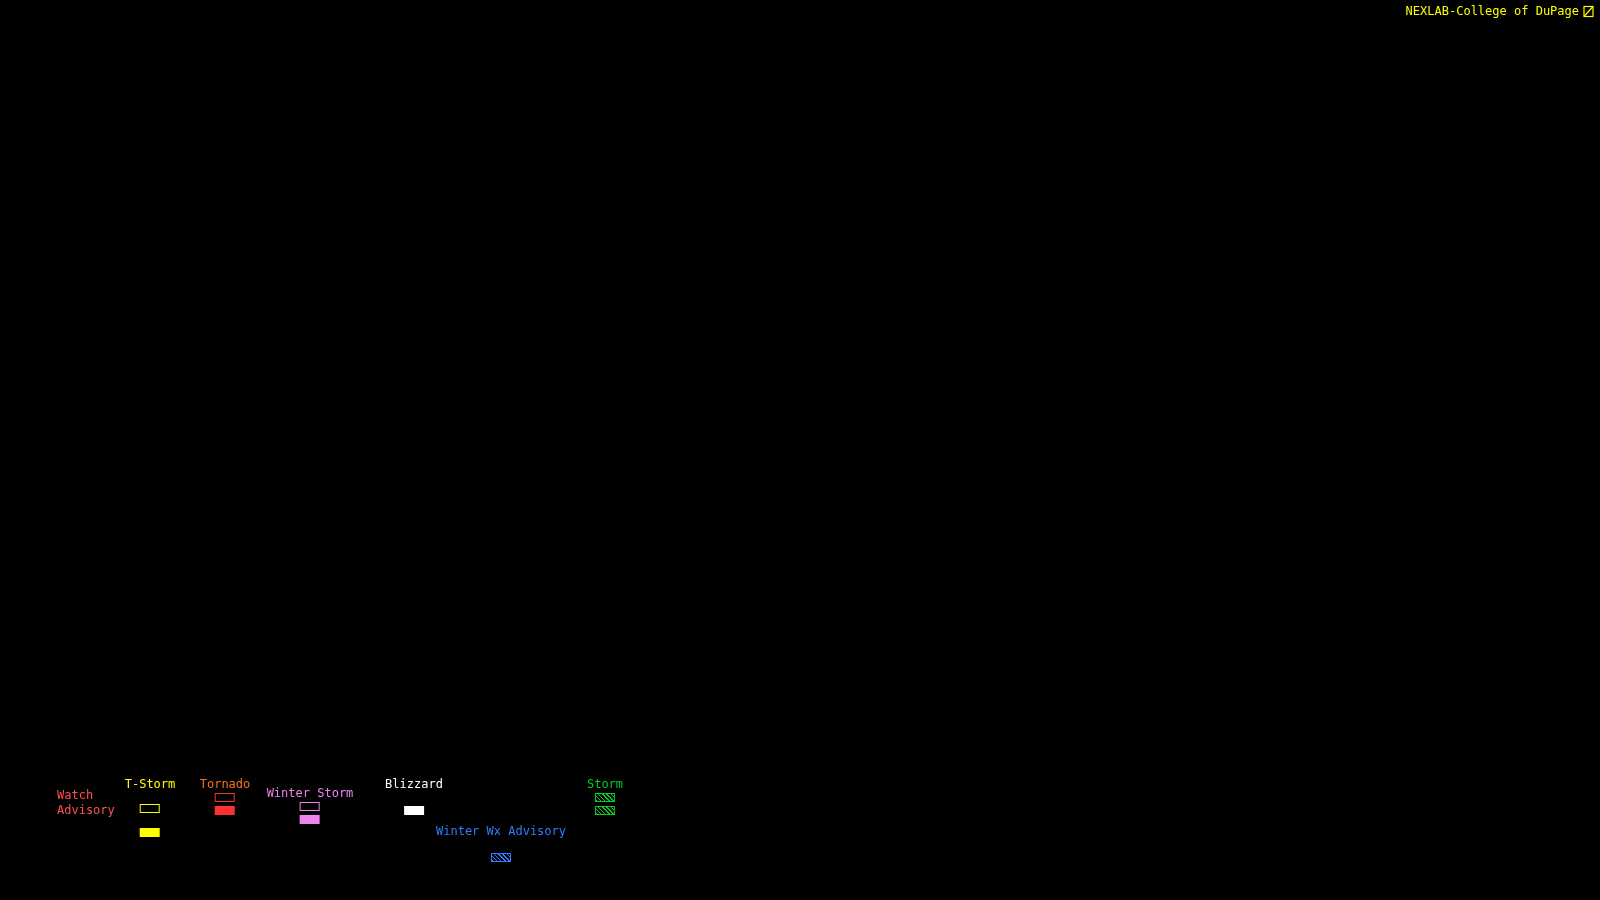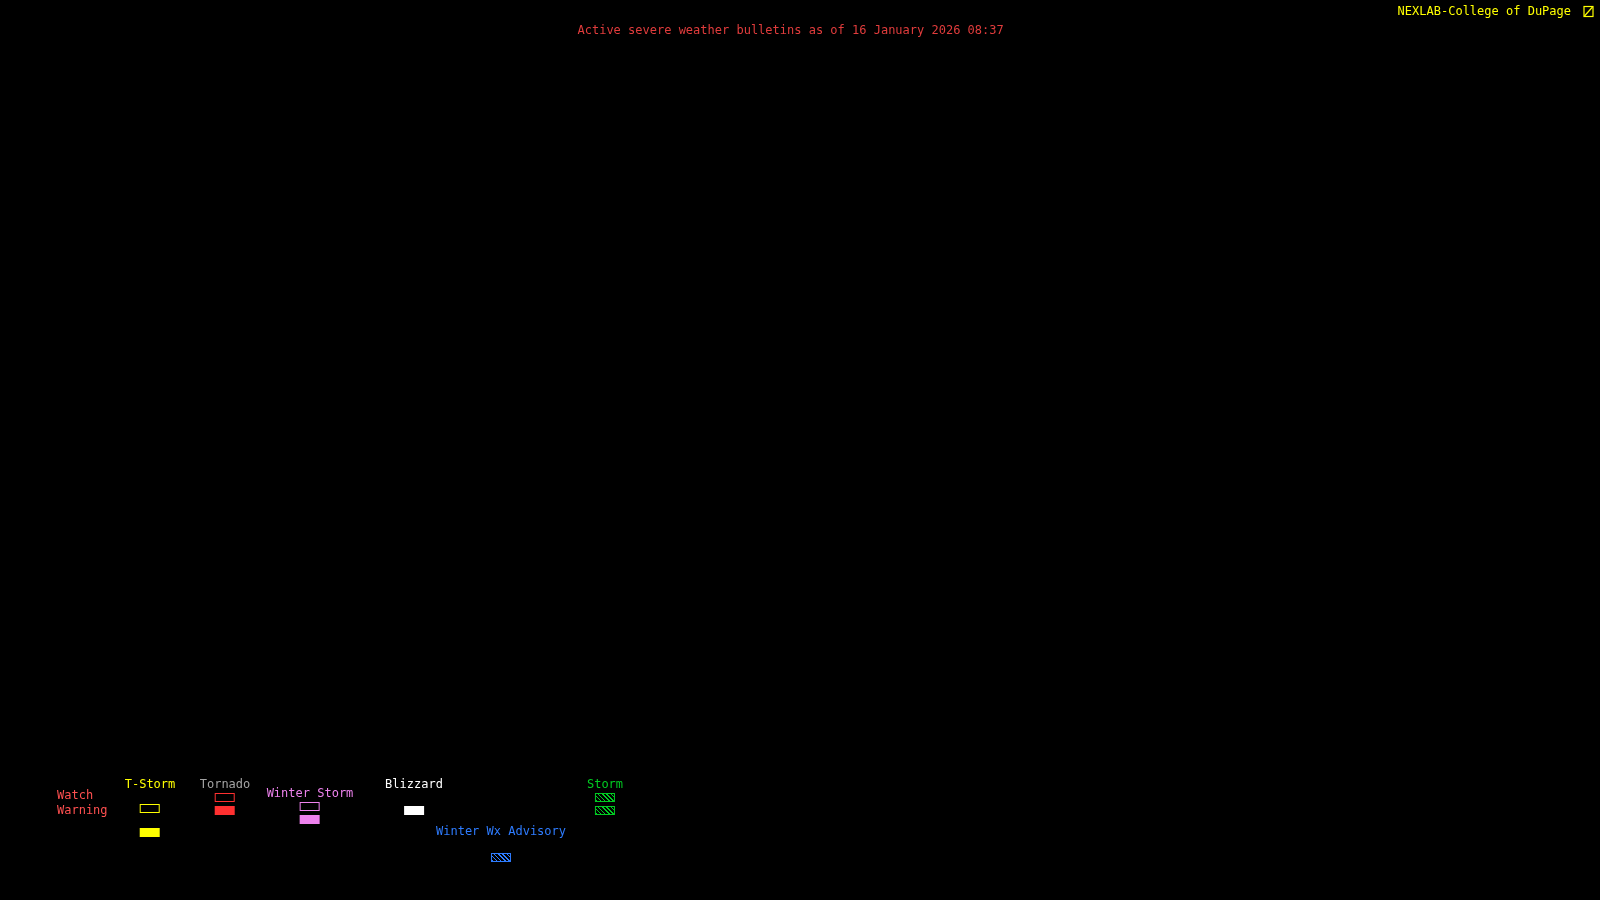--- a/index.html
+++ b/index.html
@@ -24,21 +24,21 @@
     position: absolute;
     inset: 0;
     background: #000000;
   }
   .brand {
     position: absolute;
     top: 4px;
     right: 6px;
     display: flex;
     align-items: center;
-    gap: 12px;
+    gap: 4px;
     white-space: nowrap;
   }
   .brand-text {
     letter-spacing: 0;
   }
   .title {
     position: absolute;
     top: 23px;
     left: 50%;
     transform: translateX(-2.2%) translateX(-50%);
@@ -110,35 +110,34 @@
   <div class="map-area"></div>
 
   <div class="brand">
     <span class="brand-text" style="color: rgb(255, 255, 0);">NEXLAB-College of DuPage</span>
     <svg width="11" height="13" viewBox="0 0 11 13">
       <rect x="1" y="1.5" width="9" height="10" fill="none" stroke="#ffff00" stroke-width="1.2"></rect>
       <line x1="1.5" y1="11" x2="9.5" y2="2" stroke="#ffff00" stroke-width="1.2"></line>
     </svg>
   </div>
 
-  <div class="title" style="color: rgb(225, 60, 60);">Active severe weather bulletins as of 16 January 2026 08:37</div>
 
   <div class="legend">
 
     <div class="row-label watch" style="color: rgb(255, 80, 80);">Watch</div>
-    <div class="row-label warning" style="color: rgb(255, 80, 80);">Warning</div>
+    <div class="row-label warning" style="color: rgb(255, 80, 80);">Advisory</div>
 
     <div class="col col-1 c-tstorm">
       <div class="col-head" style="color: rgb(255, 255, 0);">T-Storm</div>
       <div class="sw outline"></div>
       <div class="sw fill second"></div>
     </div>
 
     <div class="col col-2 c-tornado">
-      <div class="col-head" style="color: #a3a3a3;">Tornado</div>
+      <div class="col-head" style="color: #f97316;">Tornado</div>
       <div class="sw outline"></div>
       <div class="sw fill second"></div>
     </div>
 
     <div class="col col-3 c-wstorm">
       <div class="col-head" style="color: rgb(238, 130, 238);">Winter Storm</div>
       <div class="sw outline"></div>
       <div class="sw fill second"></div>
     </div>
 

